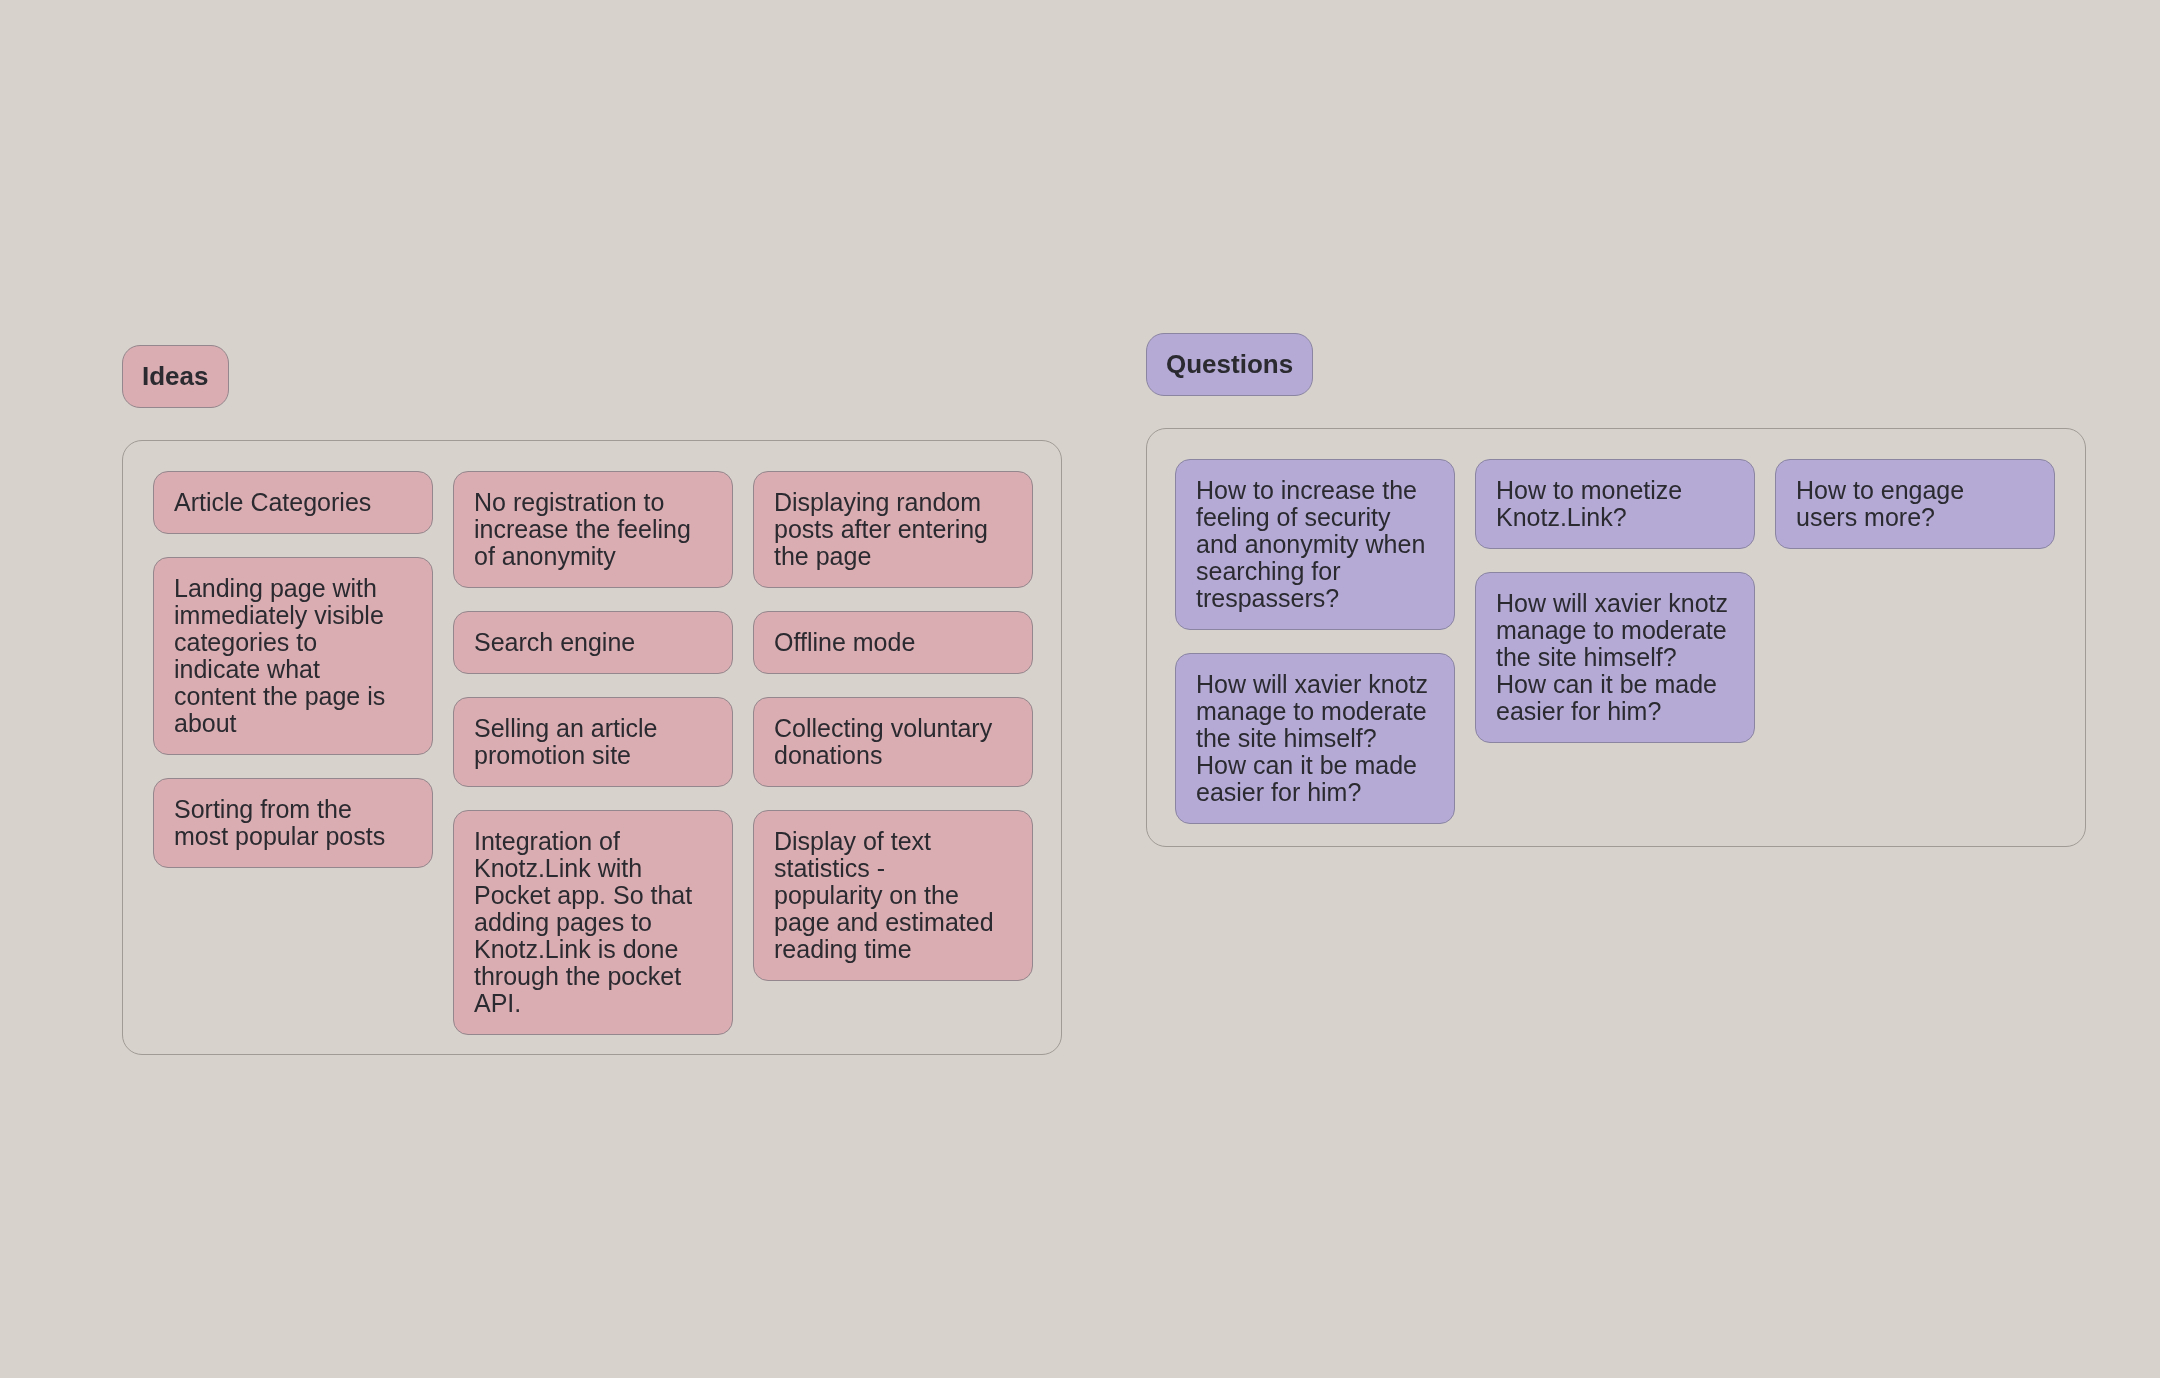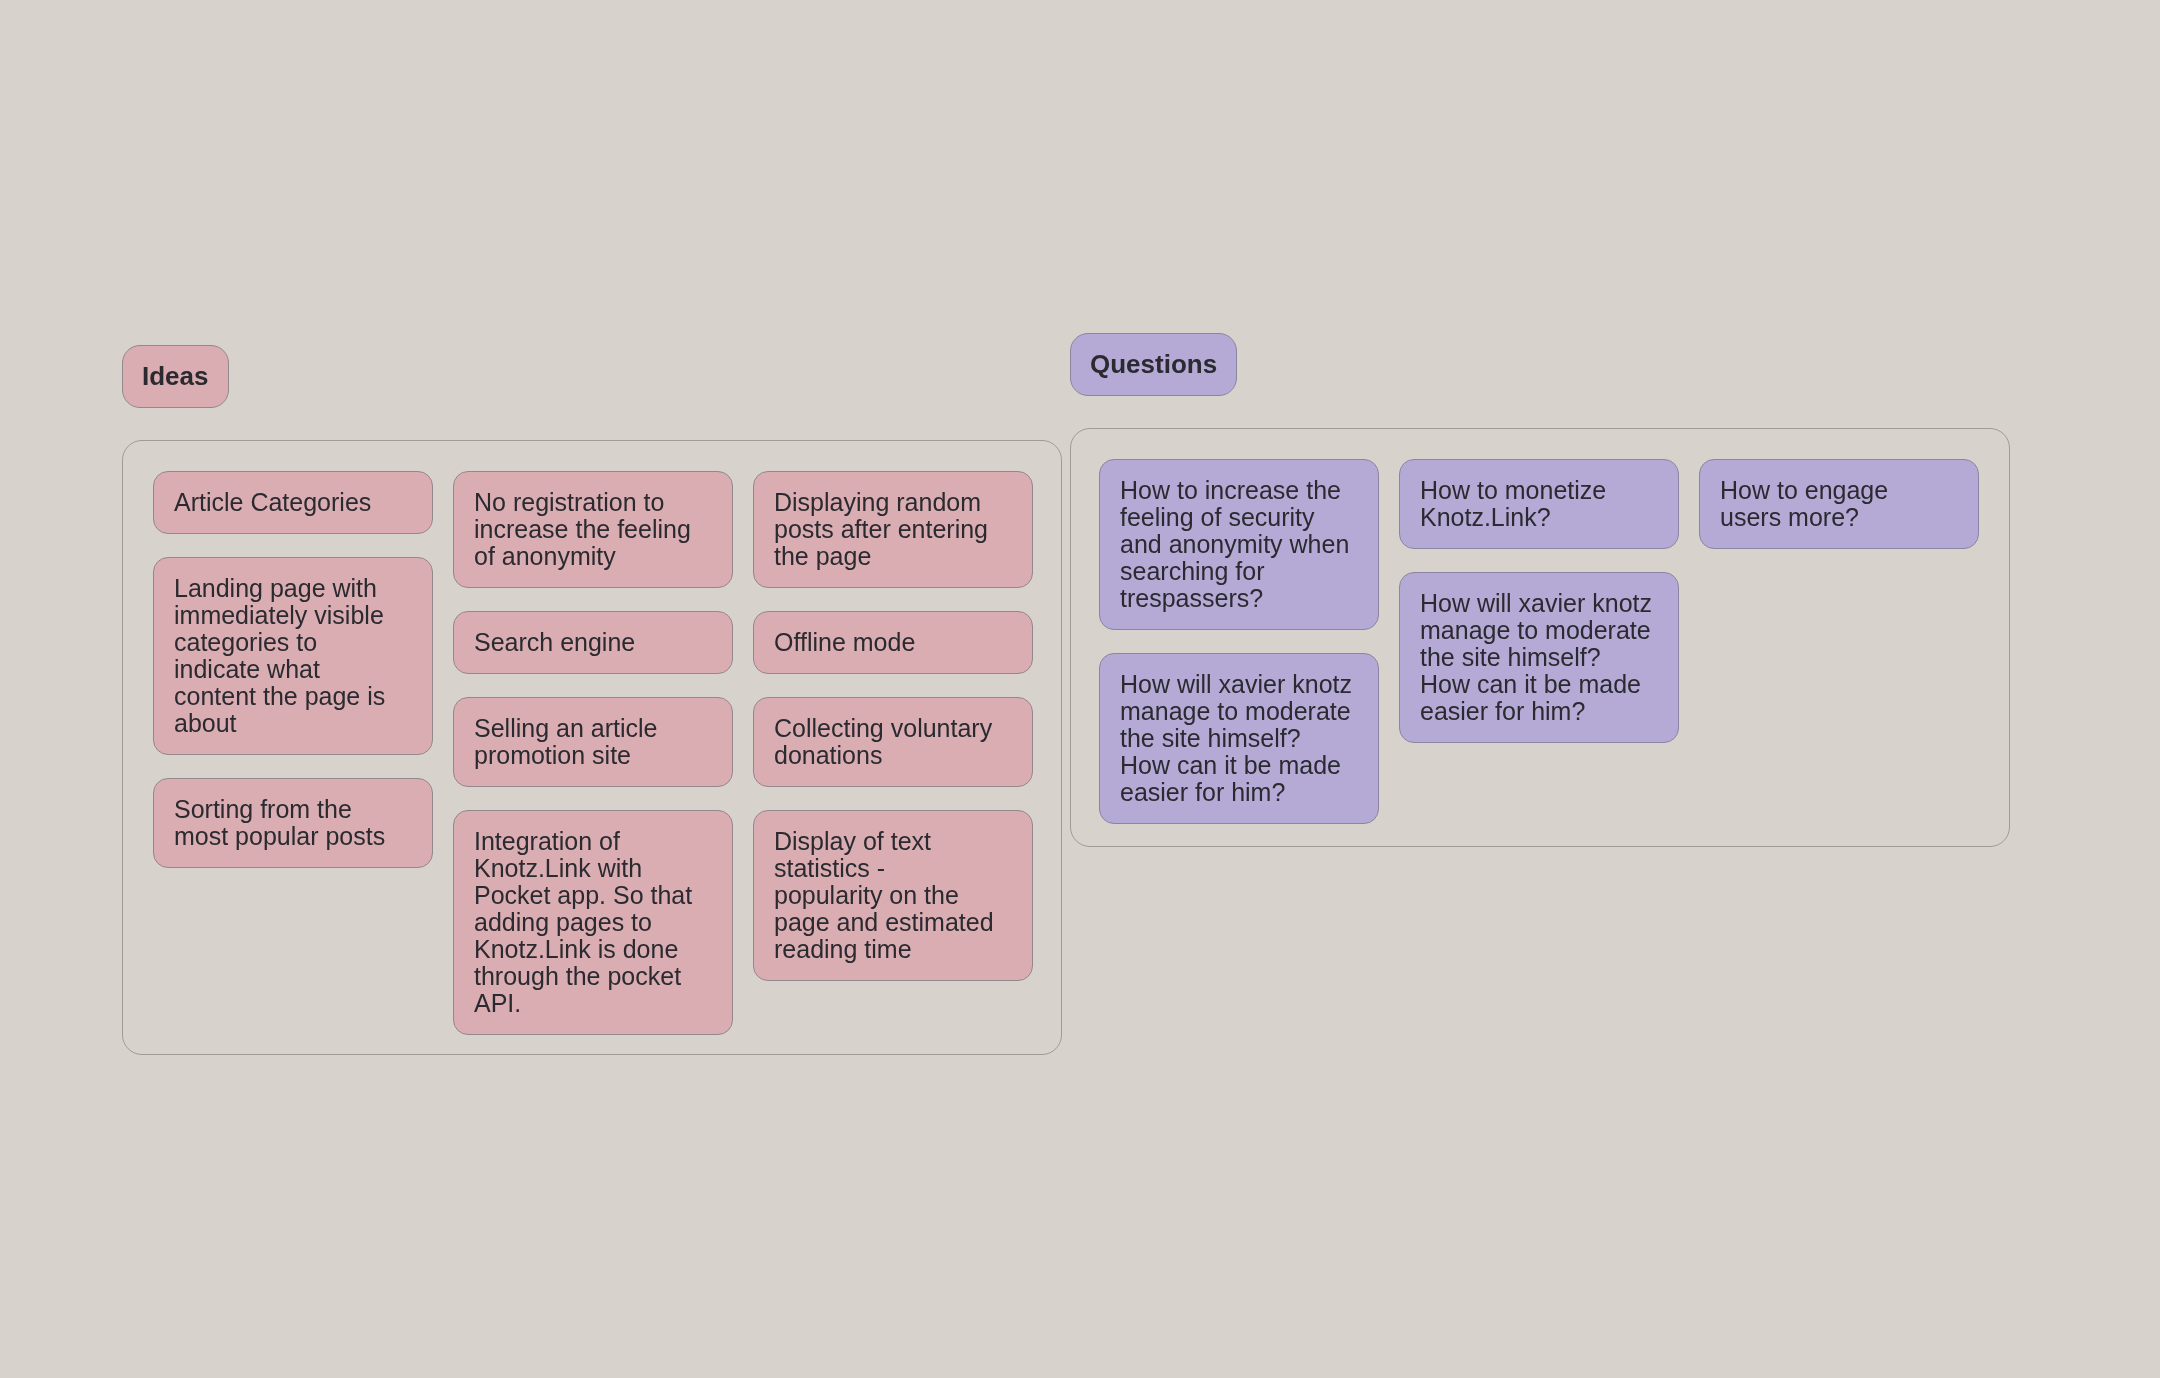--- a/index.html
+++ b/index.html
@@ -21,21 +21,21 @@
   .card {
     width:280px; padding:17px 20px;
     background:var(--card-bg); border:1px solid var(--card-border);
     border-radius:15px;
     font-size:25px; line-height:27px;
     white-space:pre-line;
   }
   #group-ideas      { --card-bg:#d9adb1; --card-border:#94878d; }
   #group-questions  { --card-bg:#b4aad5; --card-border:#8b85a2; }
   #group-ideas .badge, #group-ideas .container { left:122px;margin-top:12px; }
-  #group-questions .badge, #group-questions .container { left:1070px; }
+  #group-questions .badge, #group-questions .container { left:1146px; }
   #group-ideas .container { height:615px; }
   #group-questions .container { height:419px; padding-left:28px; padding-right:19px; }
 </style>
 </head>
 <body>
 
 <div id="group-ideas">
   <div class="badge">Ideas</div>
   <div class="container">
     <div class="col">

